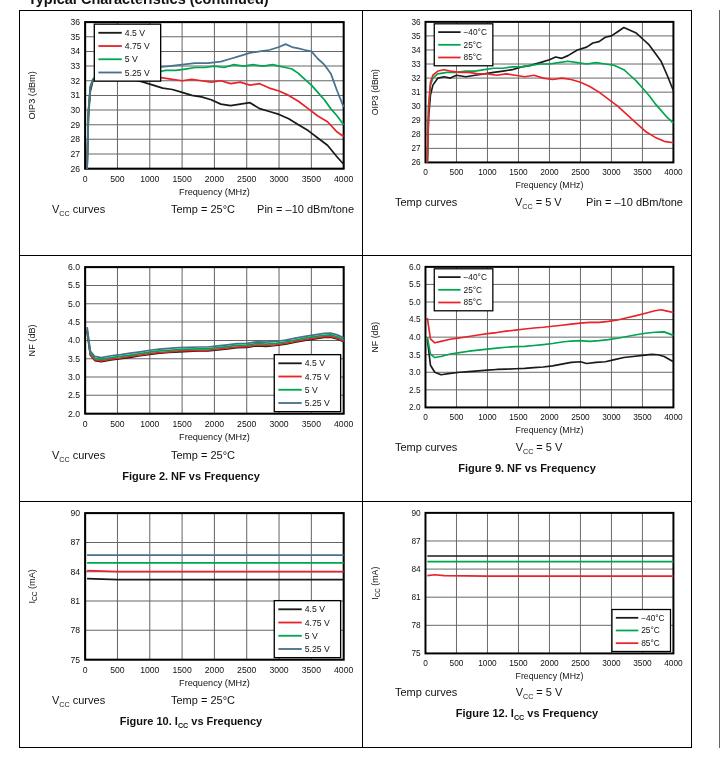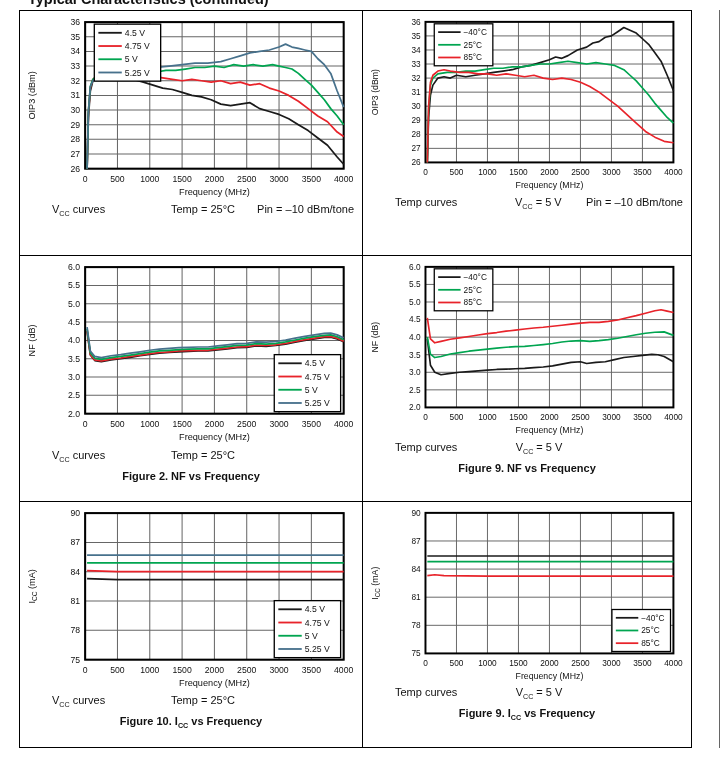--- a/index.html
+++ b/index.html
@@ -410,18 +410,18 @@
             <line x1="259" y1="139.5" x2="282" y2="139.5" stroke="#e8232a" stroke-width="1.8"></line>
             <text x="285" y="142.5" font-size="8.5">85°C</text>
           </g>
         </svg>
       </div>
     <div class="conds">
       <span class="c1"><span>Temp curves</span><sub></sub><span></span></span>
       <span class="c2"><span>V</span><sub>CC</sub><span> = 5 V</span></span>
       <span class="c3"><span></span><sub></sub><span></span></span>
     </div>
-    <div class="caption"><span>Figure 9. I</span><sub>CC</sub><span> vs Frequency</span></div>
+    <div class="caption"><span>Figure 12. I</span><sub>CC</sub><span> vs Frequency</span></div>
   </section>
 
 </div>
 
 <div class="edge-line"></div>
 
 </body></html>

